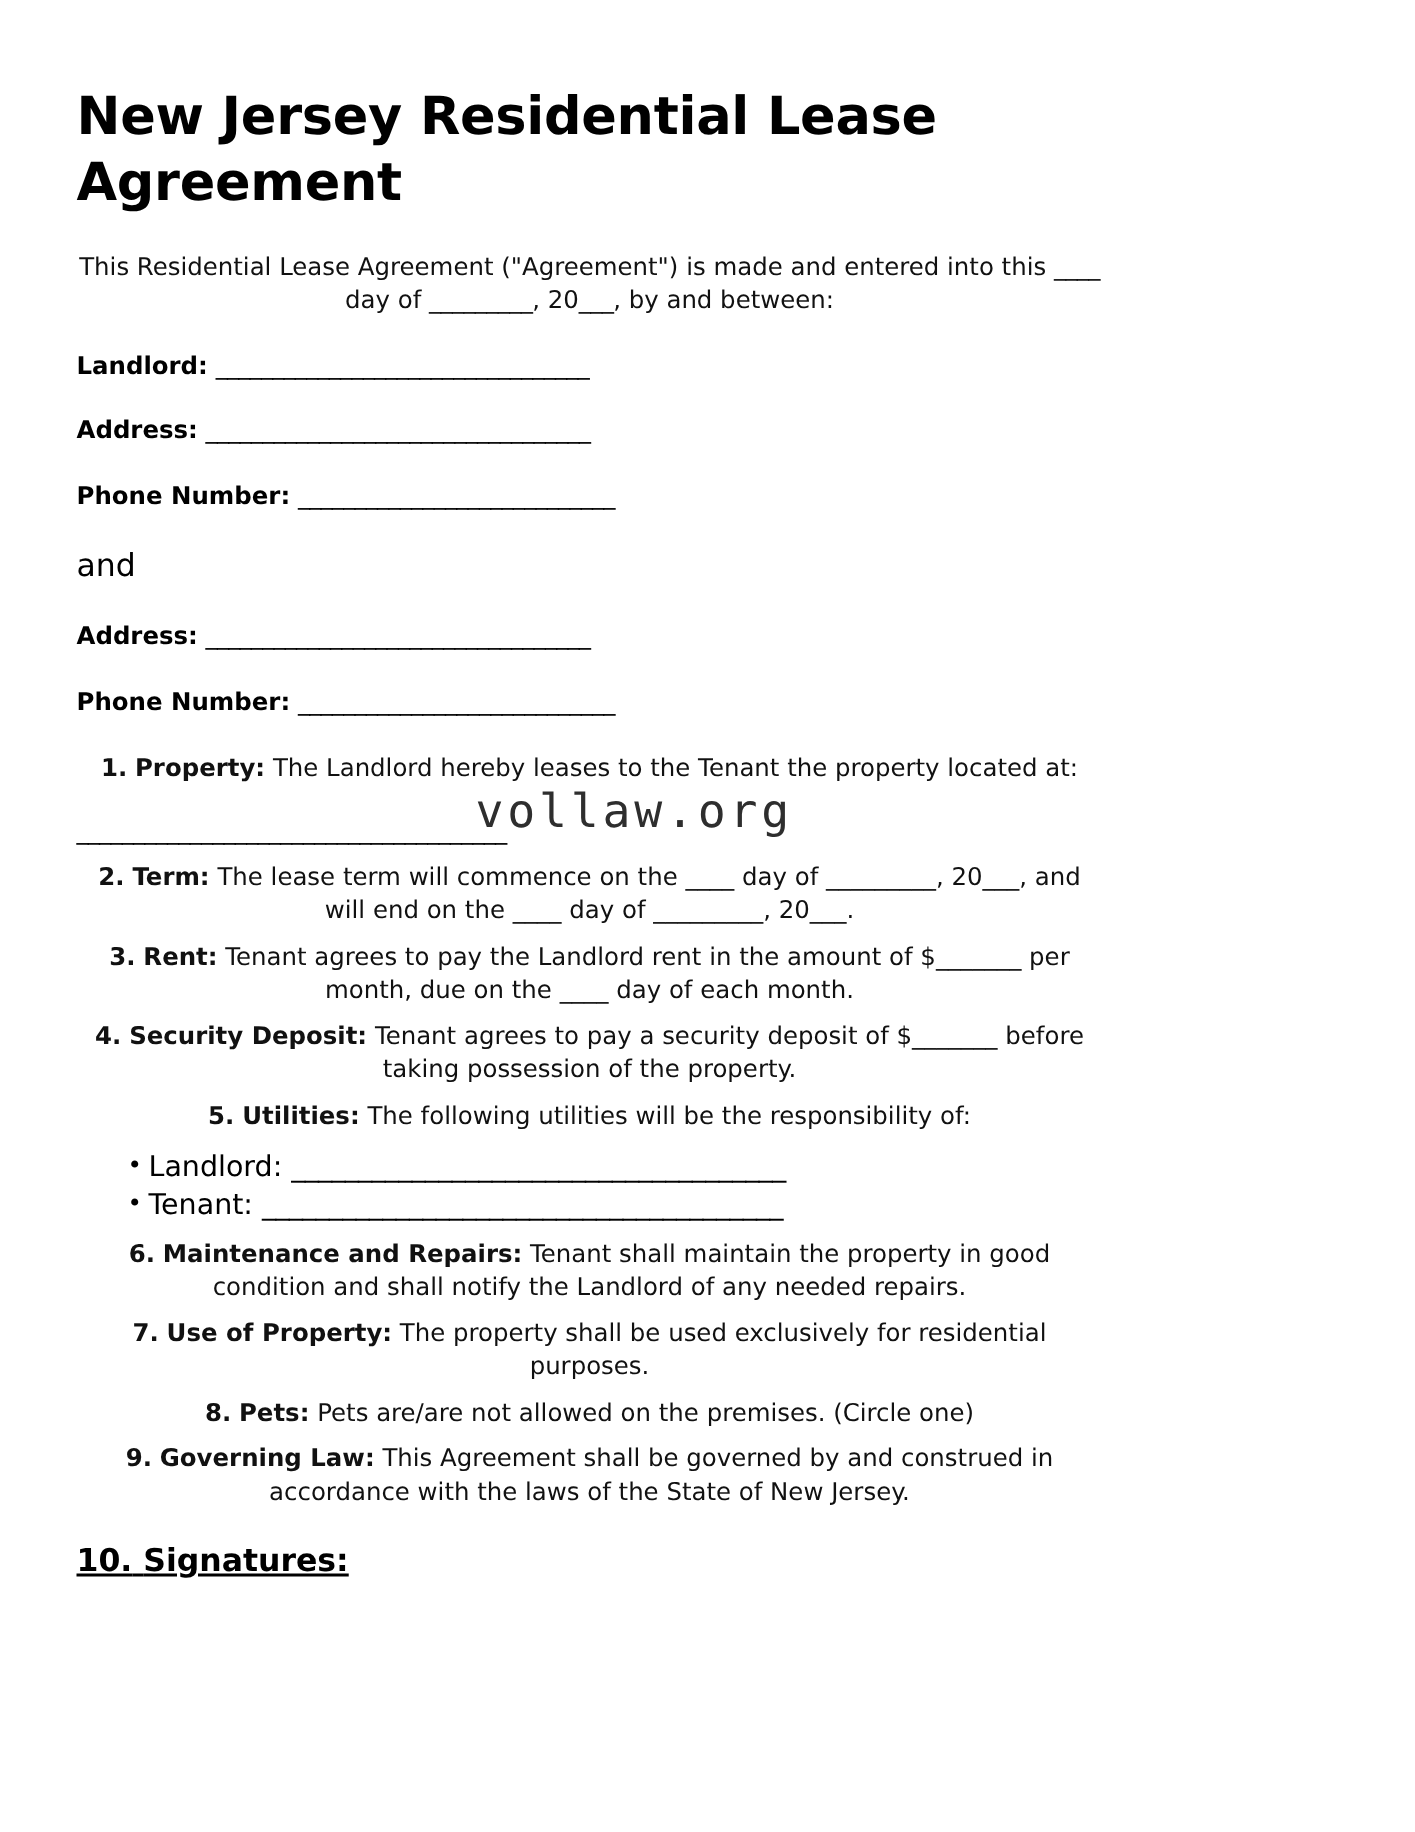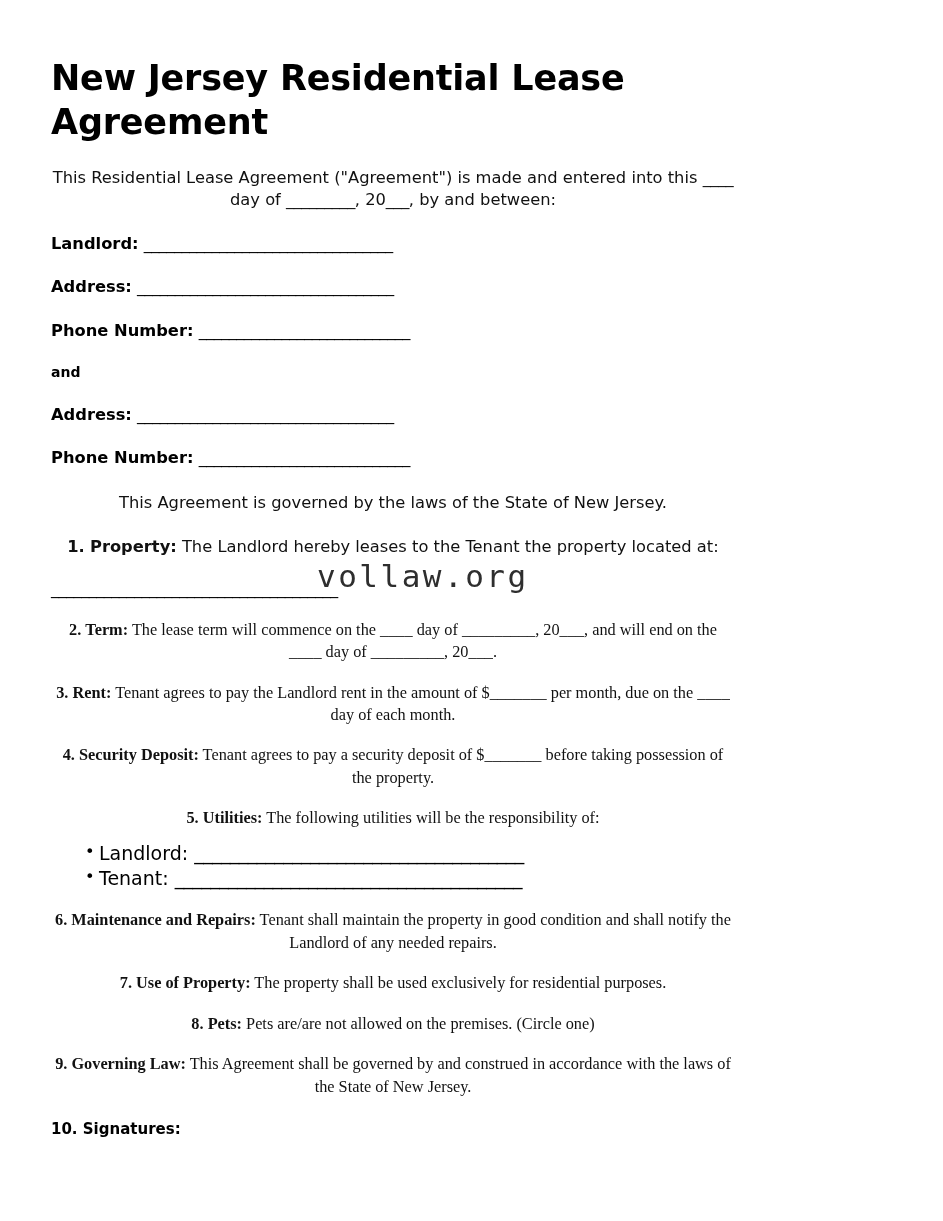--- a/index.html
+++ b/index.html
@@ -33,22 +33,21 @@
     color: #000;
   }
   p.para {
     font-size: 16.3px;
     line-height: 1.38;
     margin: 22px 0 0 0;
     color: #111;
     text-align: center;
   }
   p.para.tight {
-    margin-top: 18px;
-    font-family: Liberation Serif, serif;
+    margin-top: 8px;
   }
   .lbl {
     font-weight: bold;
   }
   .blank {
     font-family: "DejaVu Sans", "Liberation Sans", sans-serif;
     font-weight: normal;
     letter-spacing: -0.5px;
   }
   .field-row {
@@ -58,24 +57,23 @@
     white-space: nowrap;
   }
   .field-row .fname {
     font-weight: bold;
   }
   .field-row .fline {
     font-weight: normal;
     letter-spacing: -0.6px;
   }
   .plain-and {
-    font-size: 14px;
+    font-size: 21px;
     line-height: 1.38;
     margin: 21px 0 0 0;
-    font-weight: bold;
   }
   .property-blank-wrap {
     position: relative;
     margin-top: 8px;
     height: 34px;
   }
   .property-blank {
     font-size: 16.3px;
     letter-spacing: -0.6px;
     position: absolute;
@@ -110,23 +108,24 @@
     content: "\2022";
     position: absolute;
     left: 0;
     top: 0;
     font-size: 16.3px;
   }
   ul.util-list li .uline {
     letter-spacing: -0.6px;
   }
   .sig-head {
-    font-size: 15px;
+    font-size: 21px;
     font-weight: bold;
     margin: 22px 0 0 0;
+    text-decoration: underline;
   }
 </style>
 </head>
 <body>
 
 <div class="page">
 
   <h1 class="doc-title">New Jersey Residential Lease Agreement</h1>
 
   <p class="para"><span>This Residential Lease Agreement ("Agreement") is made and entered into this </span><span class="blank">____</span><span> day of </span><span class="blank">_________</span><span>, 20</span><span class="blank">___</span><span>, by and between:</span></p>
@@ -137,21 +136,20 @@
 
   <div class="field-row"><span class="fname">Phone Number:</span> <span class="fline">____________________________</span></div>
 
   <div class="plain-and">and</div>
 
 
   <div class="field-row"><span class="fname">Address:</span> <span class="fline">__________________________________</span></div>
 
   <div class="field-row"><span class="fname">Phone Number:</span> <span class="fline">____________________________</span></div>
 
-  <p class="para">This Agreement is governed by the laws of the State of New Jersey.</p>
 
   <p class="para"><span class="lbl">1.</span> <span class="lbl">Property:</span><span> The Landlord hereby leases to the Tenant the property located at:</span></p>
 
   <div class="property-blank-wrap">
     <span class="property-blank">______________________________________</span>
     <span class="watermark">vollaw.org</span>
   </div>
 
   <p class="para tight"><span class="lbl">2.</span> <span class="lbl">Term:</span><span> The lease term will commence on the ____ day of _________, 20___, and will end on the ____ day of _________, 20___.</span></p>
 

